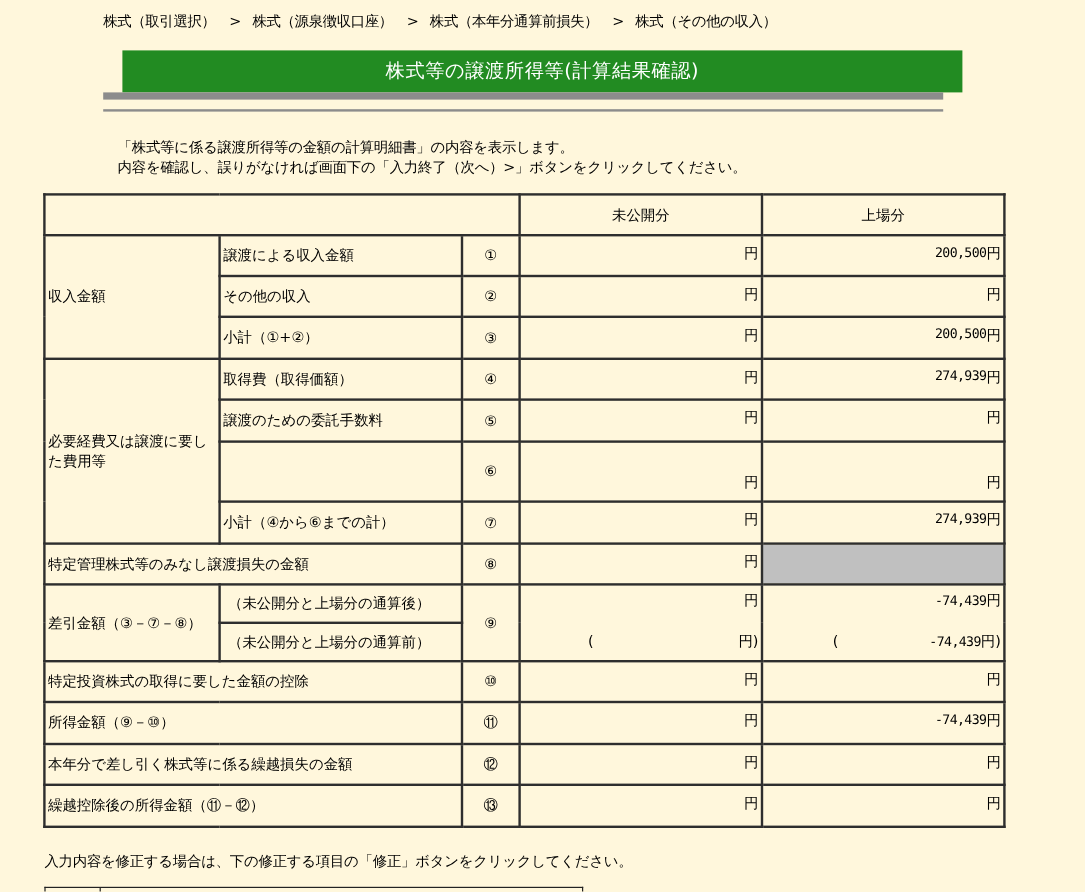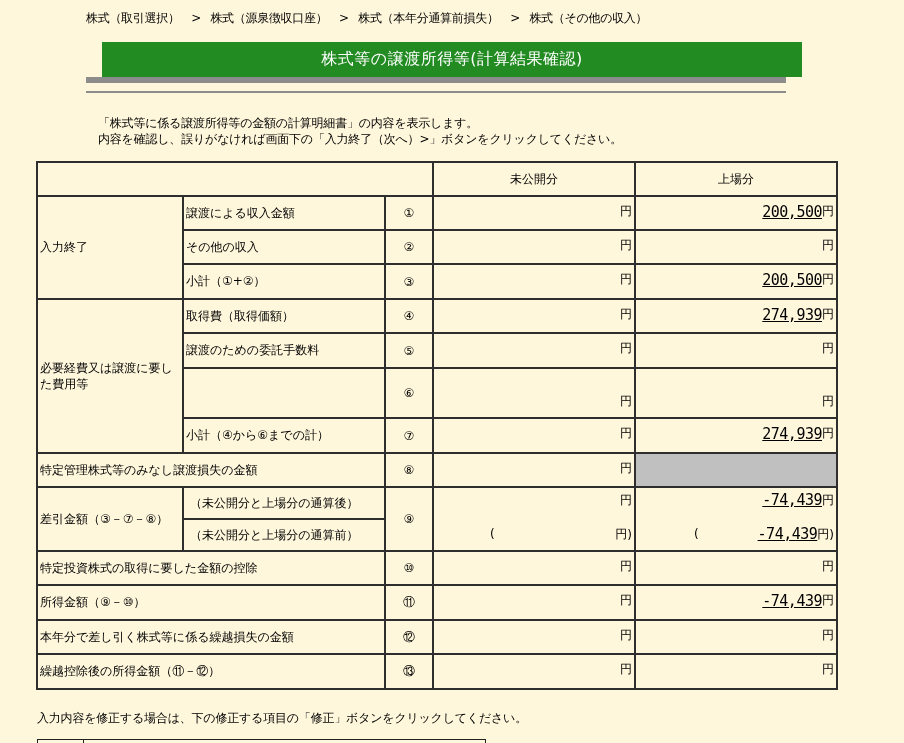--- a/index.html
+++ b/index.html
@@ -45,21 +45,21 @@
     font-weight: normal;
     font-size: 12px;
     vertical-align: middle;
     white-space: nowrap;
     overflow: hidden;
   }
   table.calc th { text-align: center; }
   .num { text-align: center; }
   .amt { text-align: right; padding-right: 2px !important; }
   .amt .yen { font-size: 12px; vertical-align: top; }
-  .amt .v { font-family: "DejaVu Sans Mono", "Liberation Mono", monospace; font-size: 15px; letter-spacing: -0.5px; text-decoration: underline; }
+  .amt .v { font-family: "DejaVu Sans Mono", "Liberation Mono", monospace; font-size: 11px; letter-spacing: -0.5px; }
   .amt-top { vertical-align: top !important; padding-top: 6px !important; }
   .amt-bottom { vertical-align: bottom !important; padding-bottom: 6px !important; }
   .grey { background: #c0c0c0; }
   .footer-note {
     position: absolute; left: 37px; top: 710px; font-size: 12px;
     letter-spacing: -0.2px; white-space: nowrap;
   }
   .bottom-table {
     position: absolute; left: 37px; top: 739px; width: 447px; height: 10px;
     border-top: 1px solid #222; border-left: 1px solid #222; border-right: 1px solid #222;
@@ -102,21 +102,21 @@
       <col style="width:202px">
     </colgroup>
     <tbody>
         <tr style="height:34px">
       <th colspan="3"></th>
       <th>未公開分</th>
       <th>上場分</th>
     </tr>
 
     <tr style="height:34px">
-      <td rowspan="3">入力終了</td>
+      <td rowspan="3">収入金額</td>
       <td>譲渡による収入金額</td>
       <td class="num">①</td>
       <td class="amt amt-top"><span class="v"></span><span class="yen">円</span></td>
       <td class="amt amt-top"><span class="v">200,500</span><span class="yen">円</span></td>
     </tr>
 
     <tr style="height:34px">
       <td>その他の収入</td>
       <td class="num">②</td>
       <td class="amt amt-top"><span class="v"></span><span class="yen">円</span></td>

